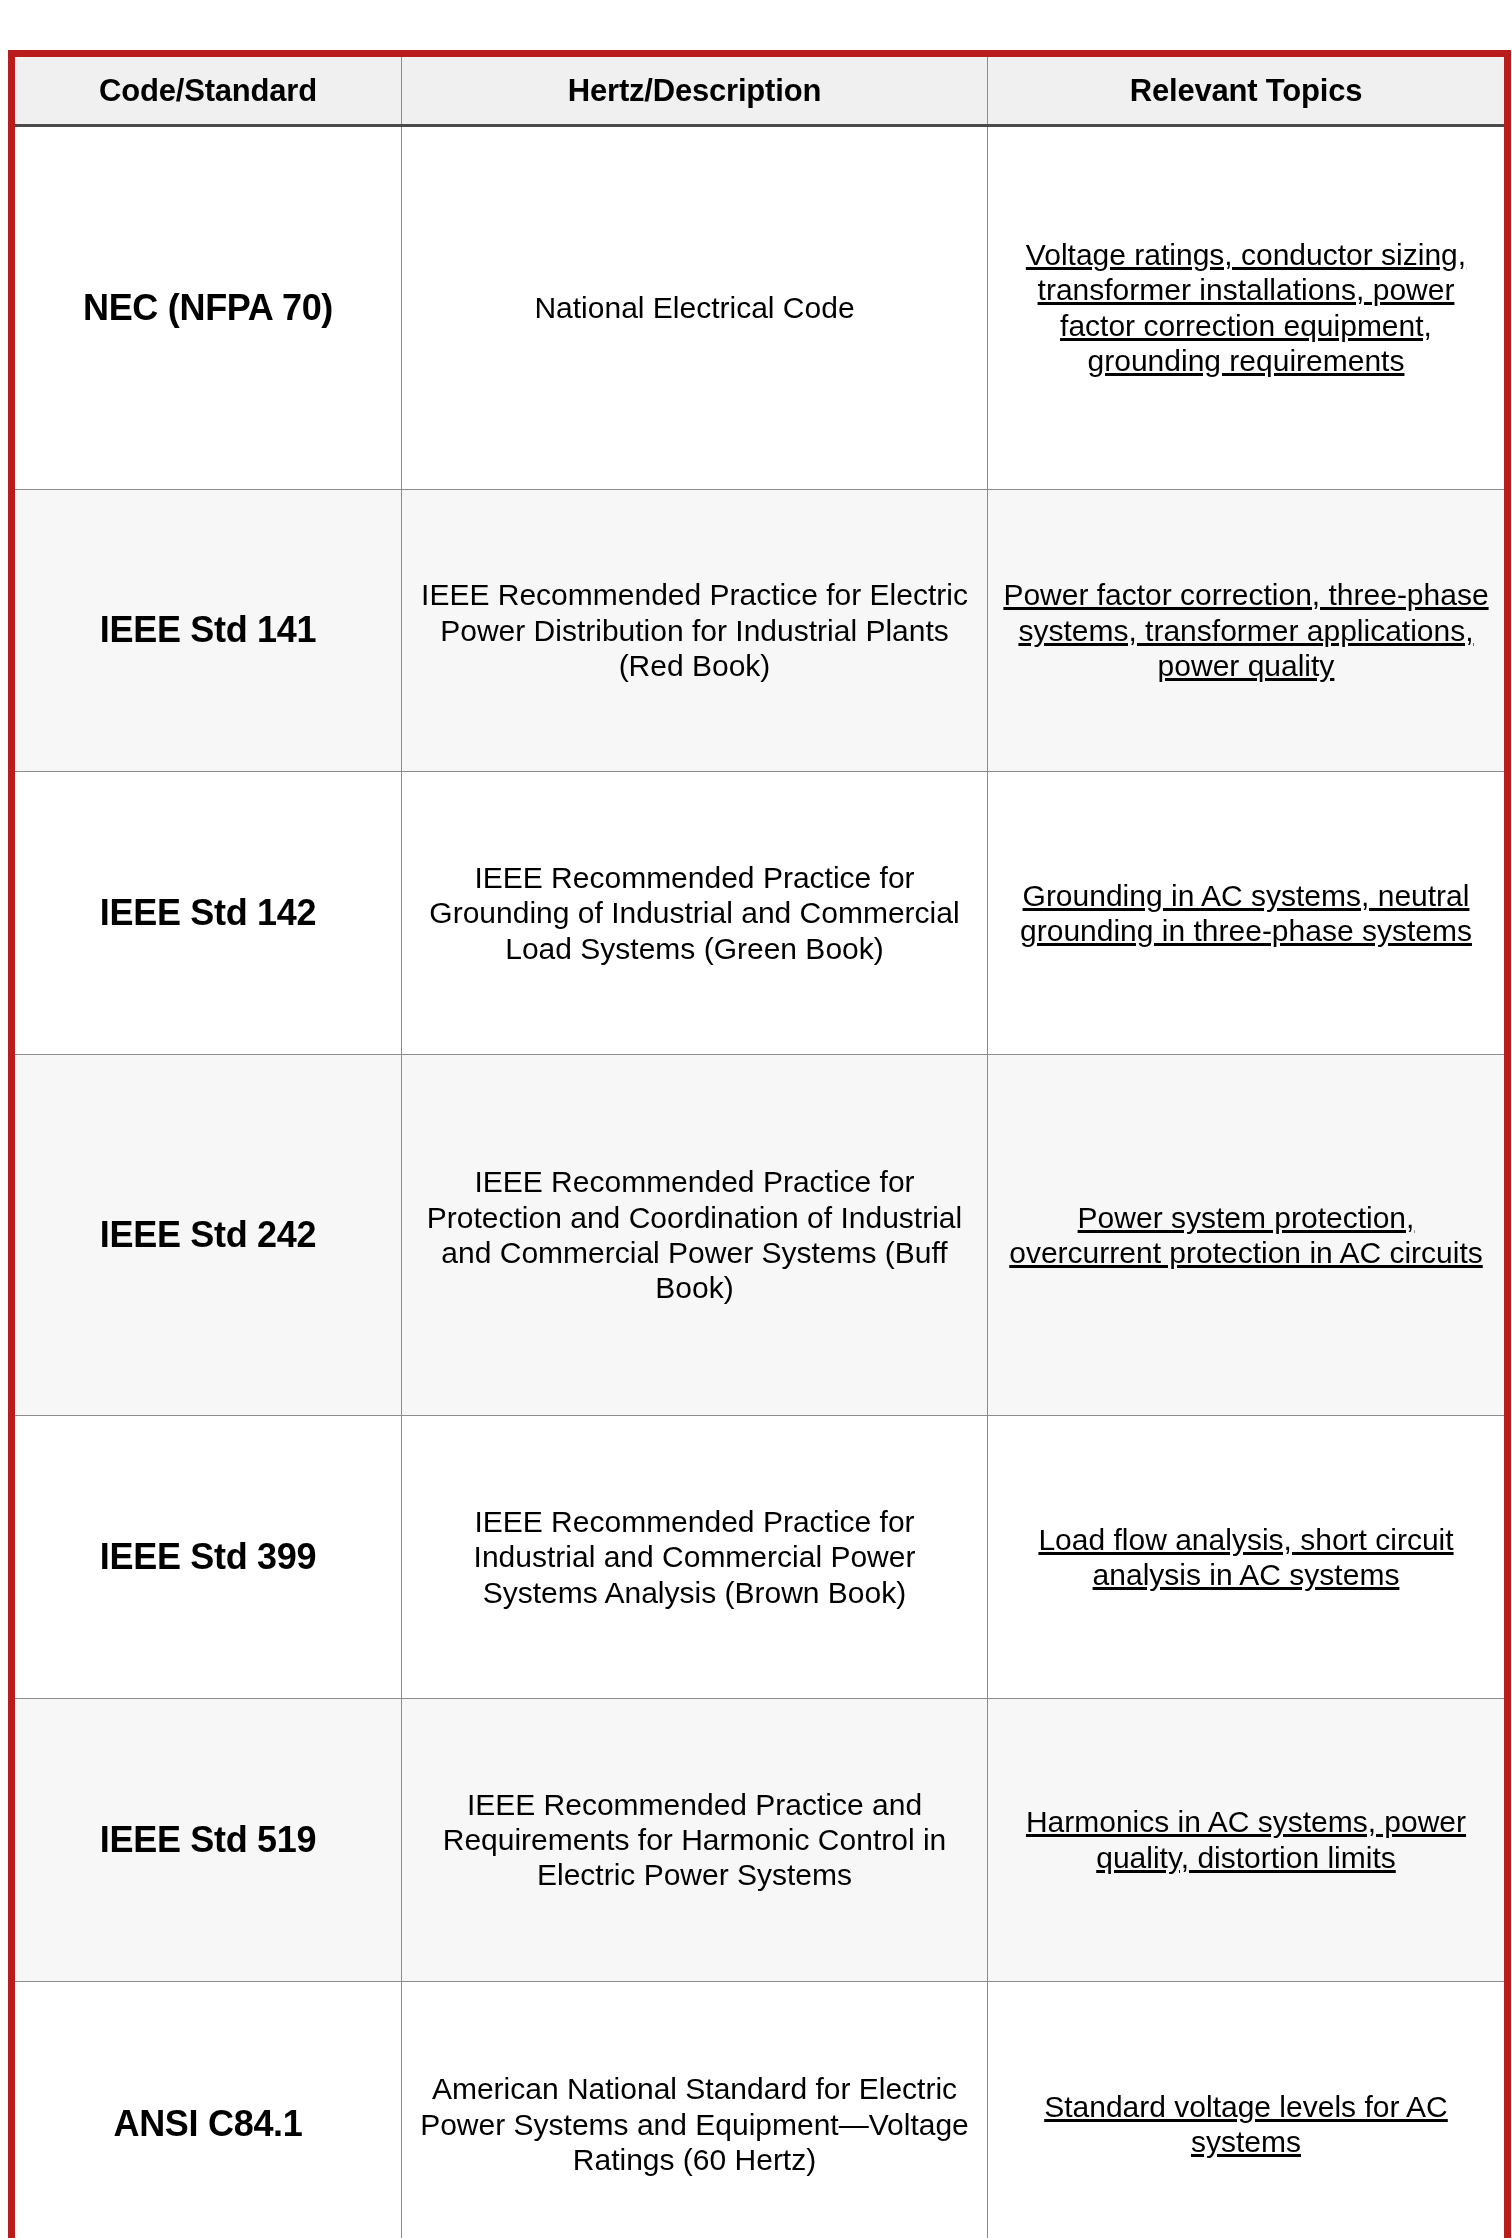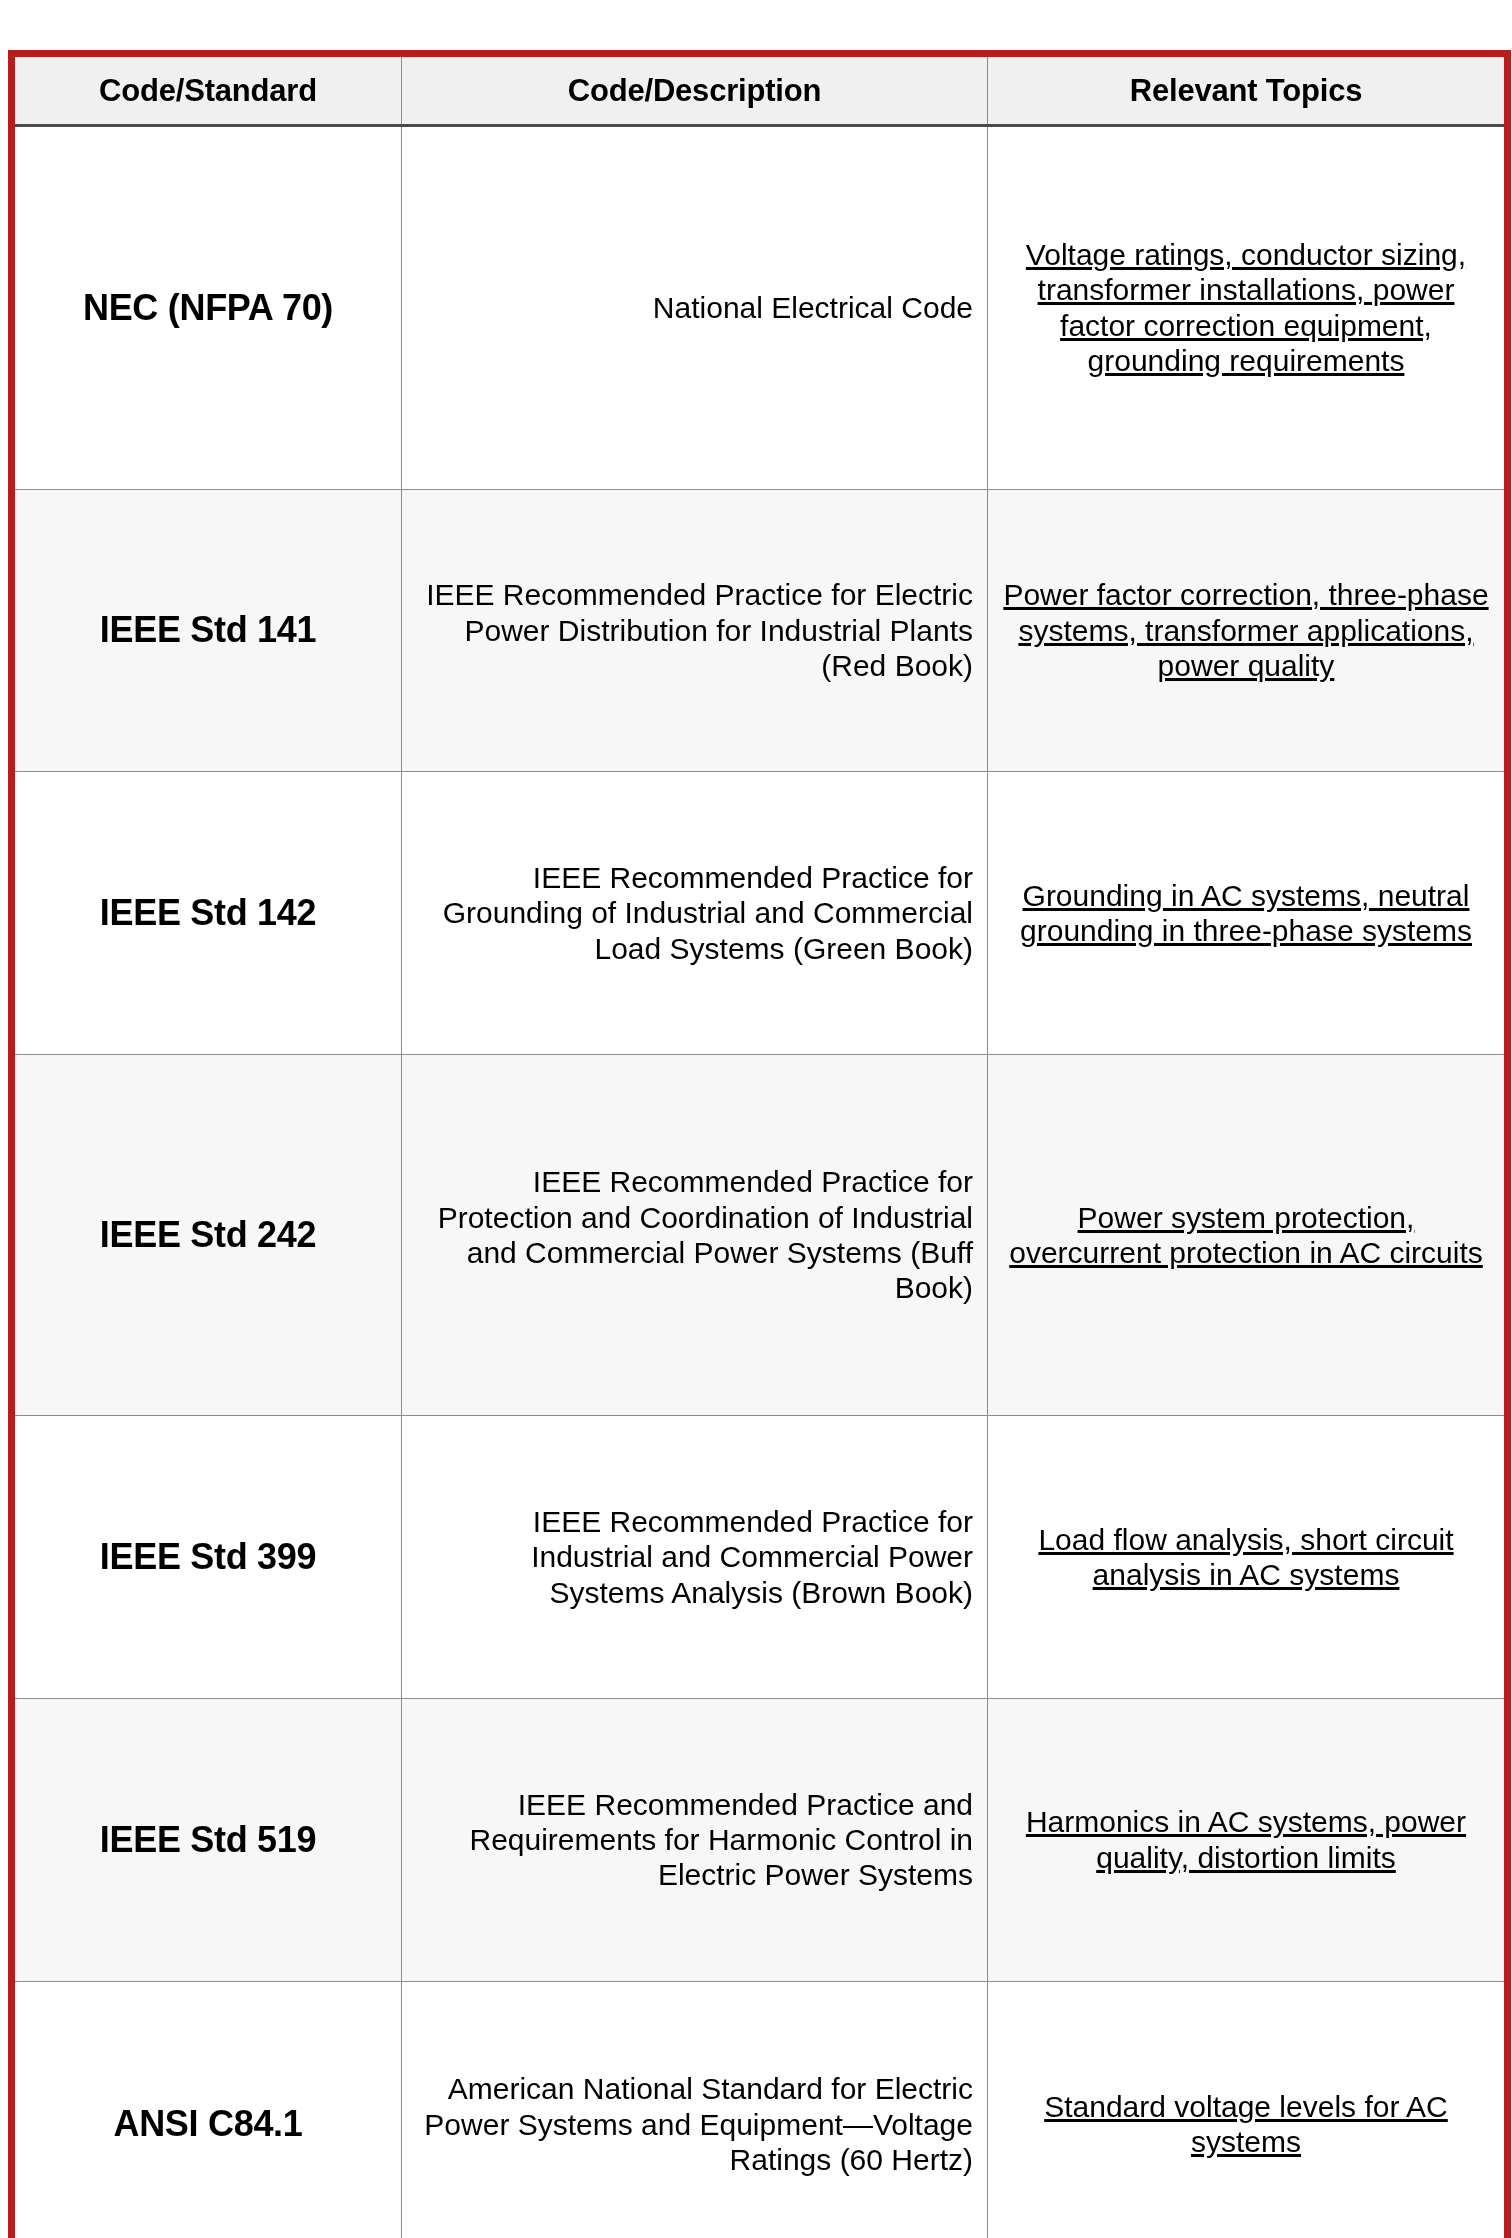--- a/index.html
+++ b/index.html
@@ -68,37 +68,37 @@
   tbody tr.row-plain  { background: #ffffff; }
 
   tbody tr.thick-top > td { border-top: 3px solid #4a4a4a; }
 
   td.cell-code {
     font-weight: bold;
     font-size: 36px;
     letter-spacing: -0.3px;
   }
 
-  td.cell-title { font-weight: normal; text-align: right; }
+  td.cell-title { font-weight: normal; }
   td.cell-topics { font-weight: normal; text-decoration: underline; }
 </style>
 </head>
 <body>
 
 <div class="table-wrap">
   <table class="std-table">
     <colgroup>
       <col class="c1">
       <col class="c2">
       <col class="c3">
     </colgroup>
     <thead>
       <tr class="header-row">
         <th class="col-first">Code/Standard</th>
-        <th>Code/Description</th>
+        <th>Hertz/Description</th>
         <th class="col-last">Relevant Topics</th>
       </tr>
     </thead>
     <tbody>
 
       <tr class="row-plain thick-top">
         <td class="cell-code col-first">NEC (NFPA 70)</td>
         <td class="cell-title">National Electrical Code</td>
         <td class="cell-topics col-last">Voltage ratings, conductor sizing, transformer installations, power factor correction equipment, grounding requirements</td>
       </tr>

